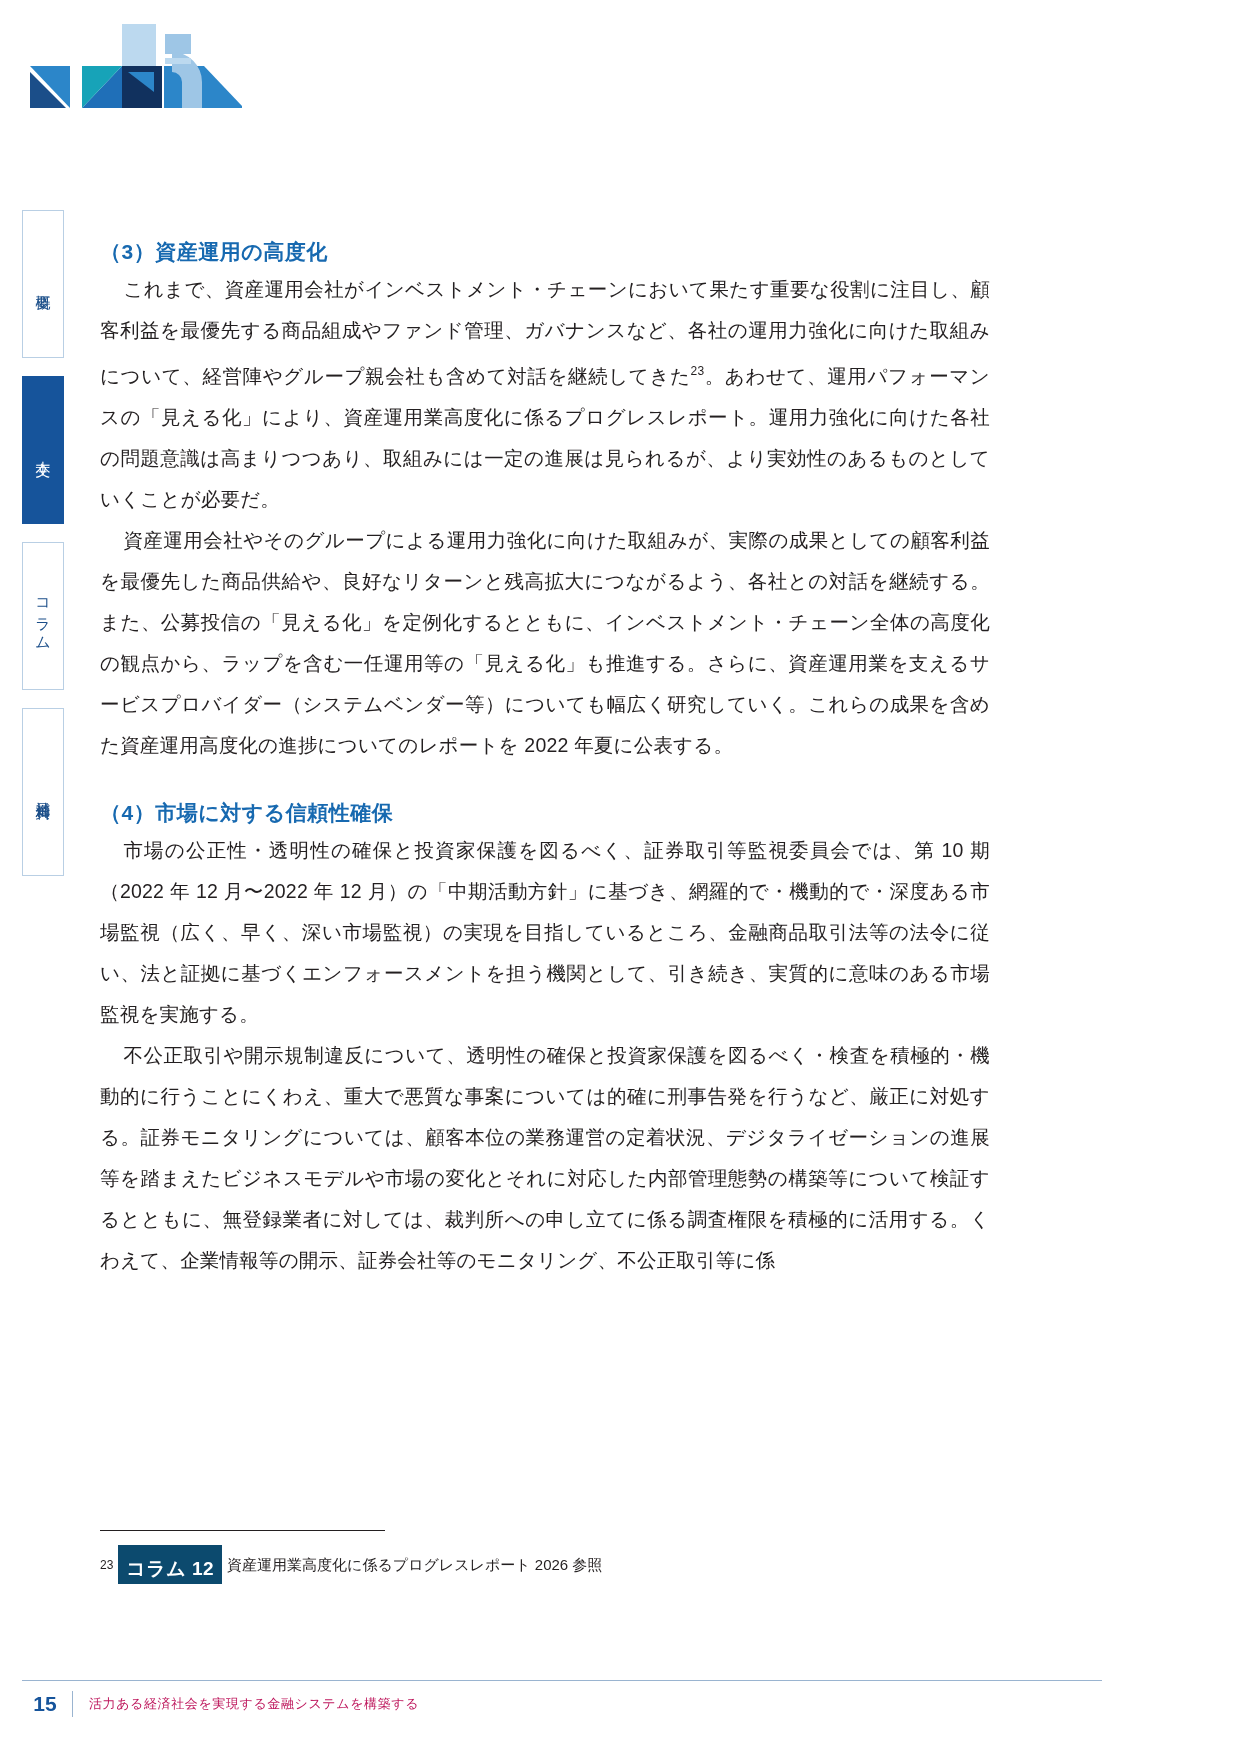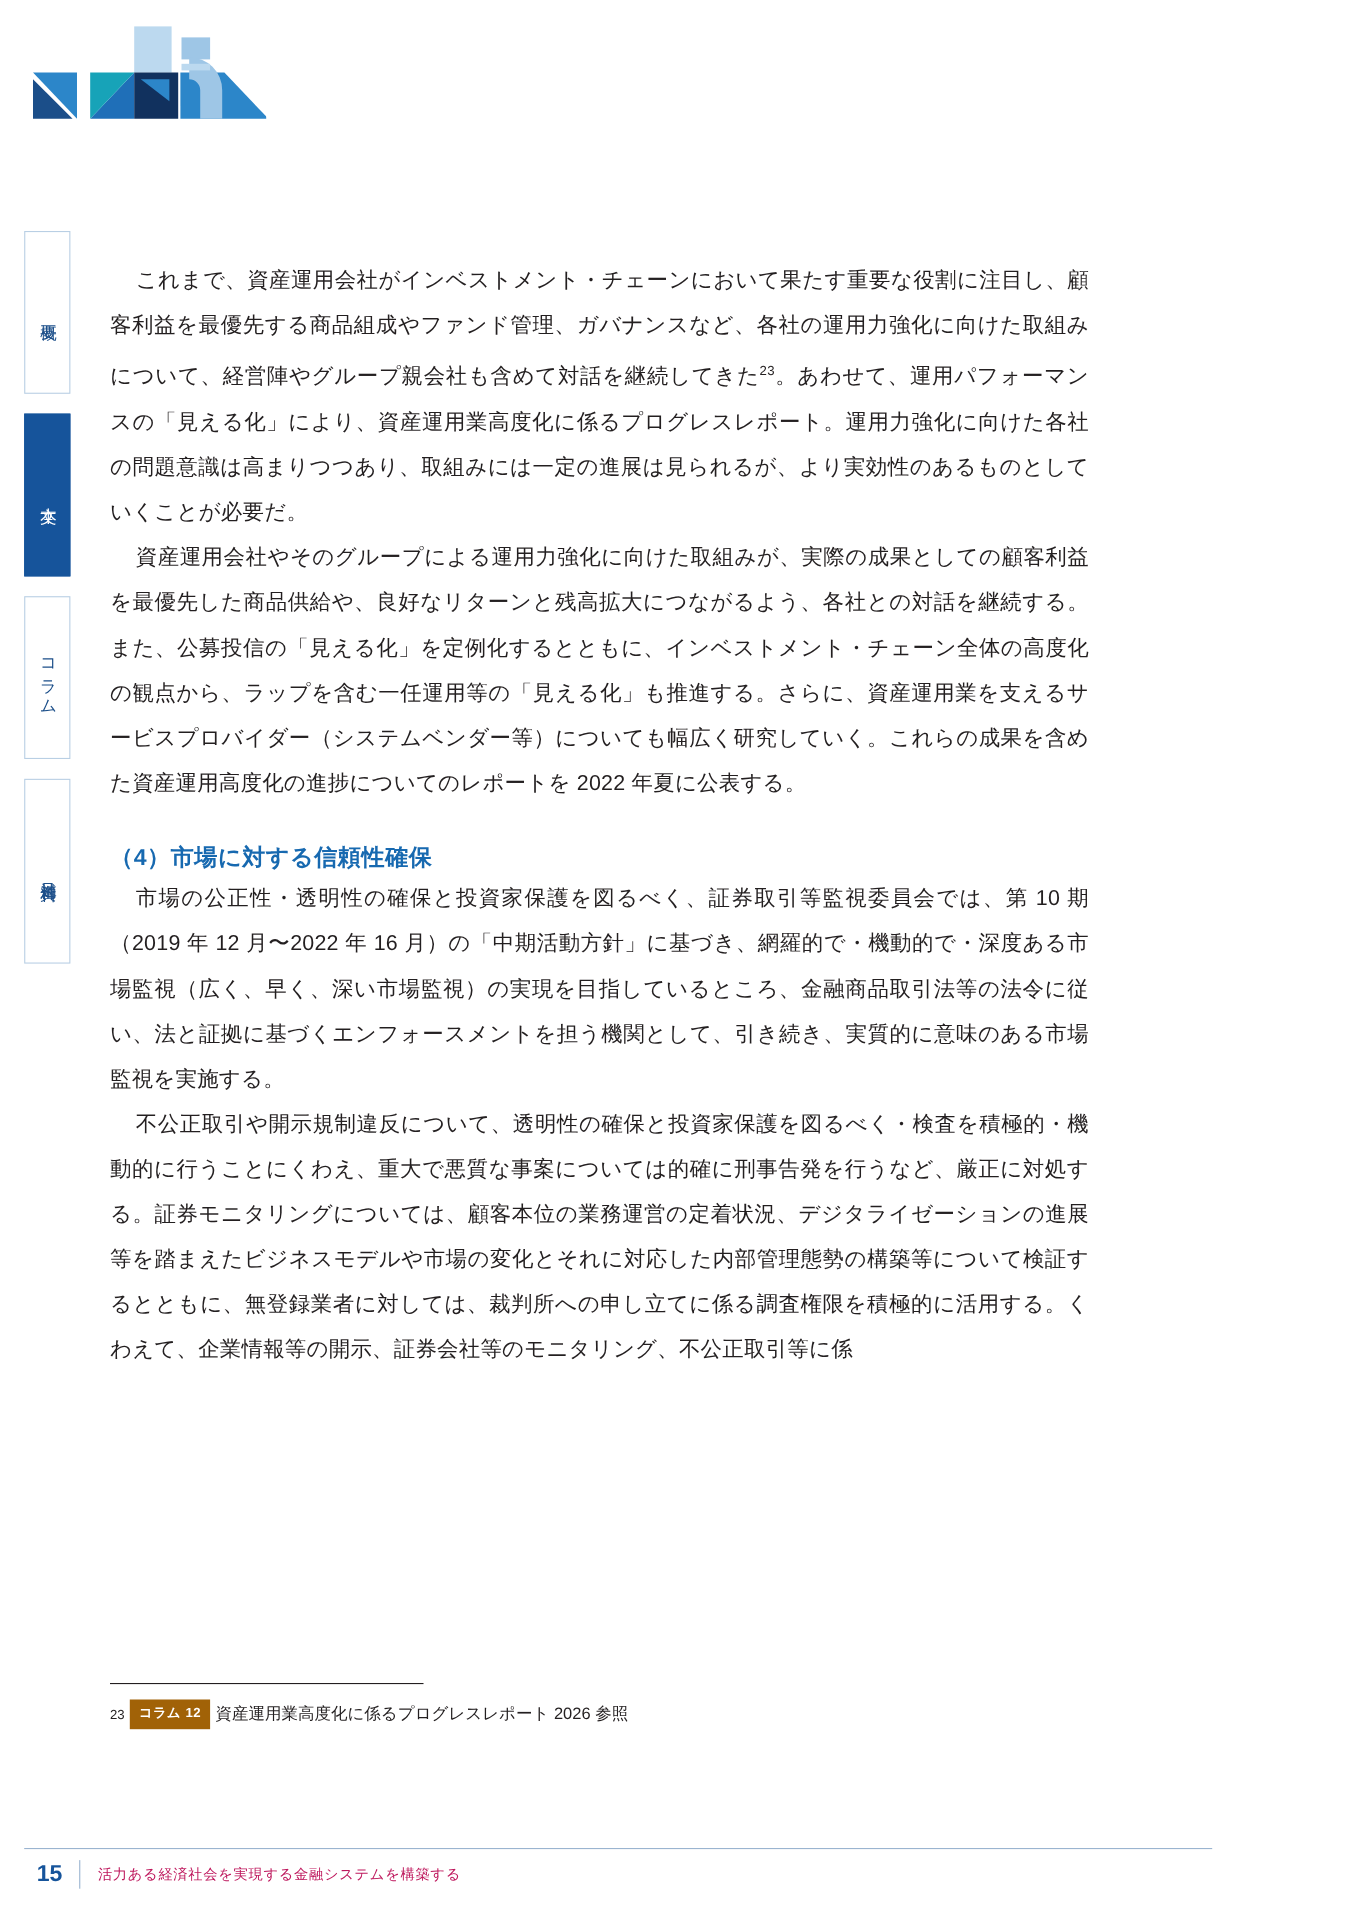--- a/index.html
+++ b/index.html
@@ -103,25 +103,25 @@
   .footnote {
     font-size: 15px;
     line-height: 24px;
     display: flex;
     align-items: center;
     gap: 5px;
   }
   .fn-num { font-size: 12px; vertical-align: super; }
   .fn-badge {
     display: inline-block;
-    background: #a16207;
+    background: #0c4a6e;
     color: #ffffff;
-    font-size: 12px;
+    font-size: 19px;
     font-weight: bold;
-    padding: 0 8px 3px 8px;
+    padding: 12px 8px 3px 8px;
     letter-spacing: 0.5px;
   }
 
   
   .footer {
     position: absolute;
     left: 22px;
     bottom: 38px;
     width: 1197px;
     display: flex;
@@ -186,30 +186,31 @@
   <div class="side-tab t-hosoku">
     <span>補足資料</span>
   </div>
 </div>
 
 <div class="content">
 
 
   <div class="gap-heading"></div>
 
+  <h2 class="section-heading">（3）資産運用の高度化</h2>
 
   <p class="para indent"><span>これまで、資産運用会社がインベストメント・チェーンにおいて果たす重要な役割に注目し、顧客利益を最優先する商品組成やファンド管理、ガバナンスなど、各社の運用力強化に向けた取組みについて、経営陣やグループ親会社も含めて対話を継続してきた</span><sup class="fn">23</sup><span>。あわせて、運用パフォーマンスの「見える化」により、資産運用業高度化に係るプログレスレポート。運用力強化に向けた各社の問題意識は高まりつつあり、取組みには一定の進展は見られるが、より実効性のあるものとしていくことが必要だ。</span></p>
 
   <p class="para indent">資産運用会社やそのグループによる運用力強化に向けた取組みが、実際の成果としての顧客利益を最優先した商品供給や、良好なリターンと残高拡大につながるよう、各社との対話を継続する。また、公募投信の「見える化」を定例化するとともに、インベストメント・チェーン全体の高度化の観点から、ラップを含む一任運用等の「見える化」も推進する。さらに、資産運用業を支えるサービスプロバイダー（システムベンダー等）についても幅広く研究していく。これらの成果を含めた資産運用高度化の進捗についてのレポートを 2022 年夏に公表する。</p>
 
   <div class="gap-heading"></div>
 
   <h2 class="section-heading">（4）市場に対する信頼性確保</h2>
 
-  <p class="para indent">市場の公正性・透明性の確保と投資家保護を図るべく、証券取引等監視委員会では、第 10 期（2019 年 12 月〜2022 年 16 月）の「中期活動方針」に基づき、網羅的で・機動的で・深度ある市場監視（広く、早く、深い市場監視）の実現を目指しているところ、金融商品取引法等の法令に従い、法と証拠に基づくエンフォースメントを担う機関として、引き続き、実質的に意味のある市場監視を実施する。</p>
+  <p class="para indent">市場の公正性・透明性の確保と投資家保護を図るべく、証券取引等監視委員会では、第 10 期（2022 年 12 月〜2022 年 12 月）の「中期活動方針」に基づき、網羅的で・機動的で・深度ある市場監視（広く、早く、深い市場監視）の実現を目指しているところ、金融商品取引法等の法令に従い、法と証拠に基づくエンフォースメントを担う機関として、引き続き、実質的に意味のある市場監視を実施する。</p>
 
   <p class="para indent">不公正取引や開示規制違反について、透明性の確保と投資家保護を図るべく・検査を積極的・機動的に行うことにくわえ、重大で悪質な事案については的確に刑事告発を行うなど、厳正に対処する。証券モニタリングについては、顧客本位の業務運営の定着状況、デジタライゼーションの進展等を踏まえたビジネスモデルや市場の変化とそれに対応した内部管理態勢の構築等について検証するとともに、無登録業者に対しては、裁判所への申し立てに係る調査権限を積極的に活用する。くわえて、企業情報等の開示、証券会社等のモニタリング、不公正取引等に係</p>
 
 </div>
 
 <div class="footnote-wrap">
   <div class="footnote-rule"></div>
   <div class="footnote">
     <sup class="fn-num">23</sup>
     <span class="fn-badge">コラム 12</span>

